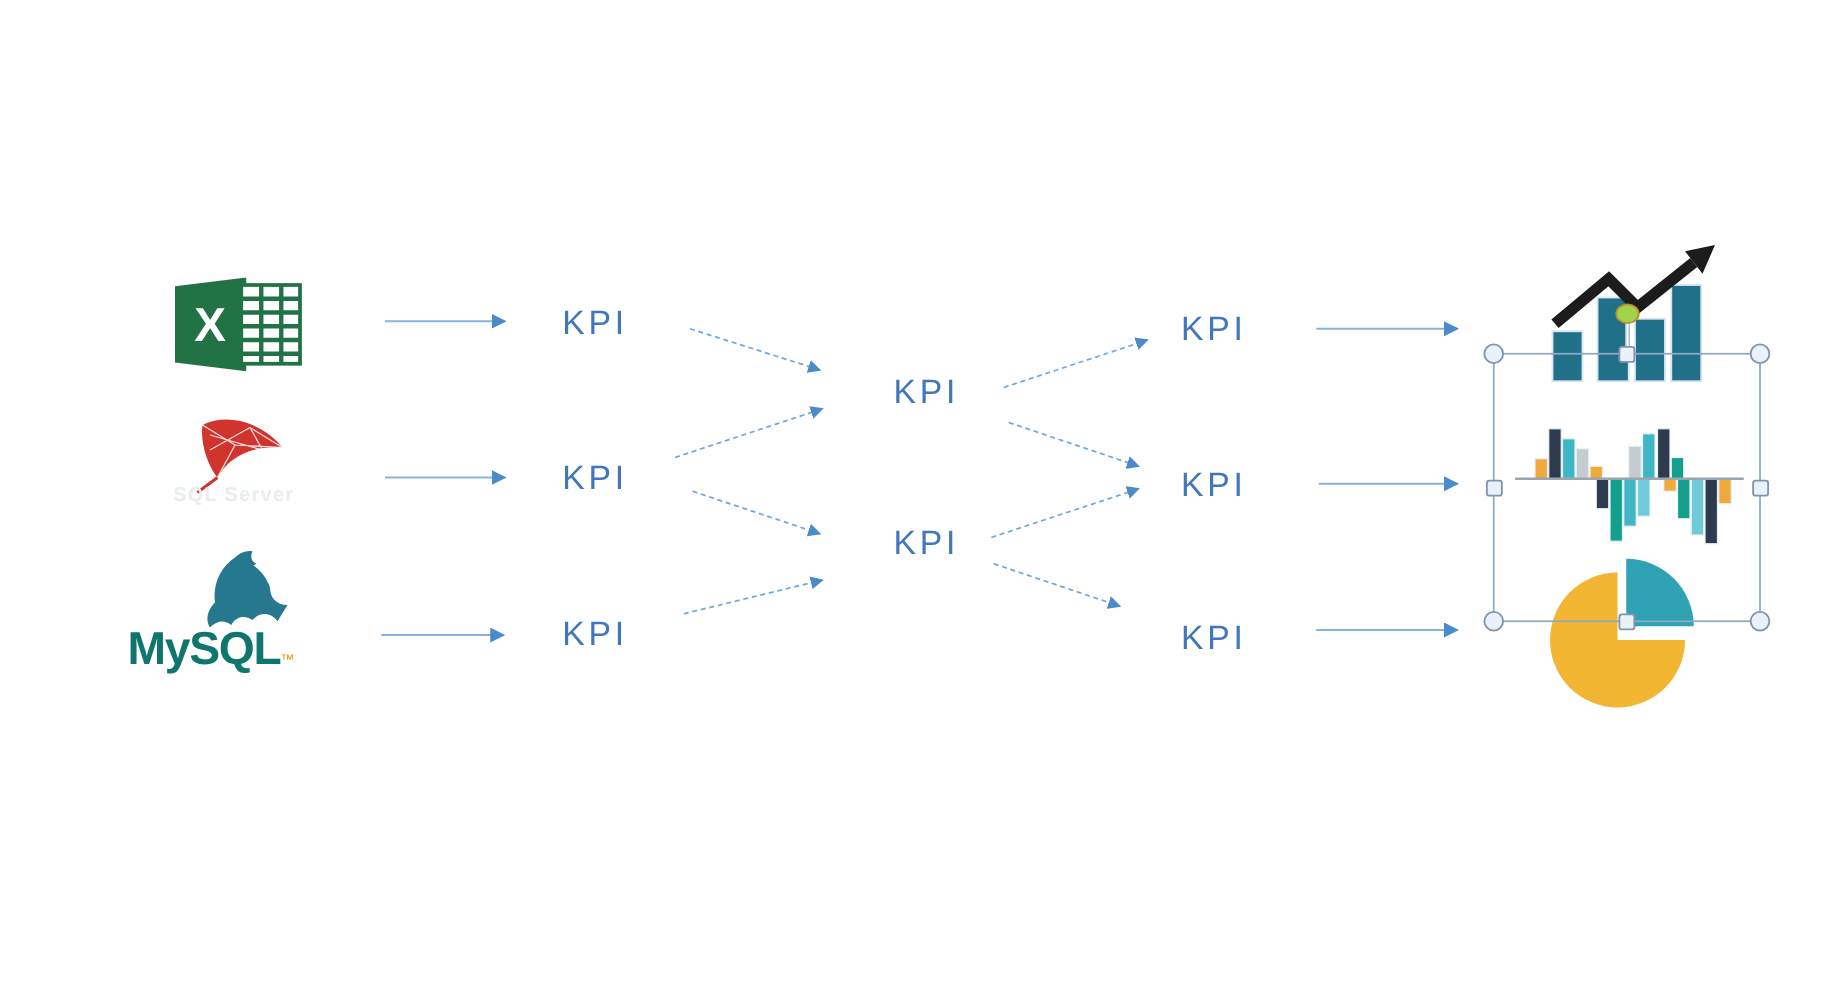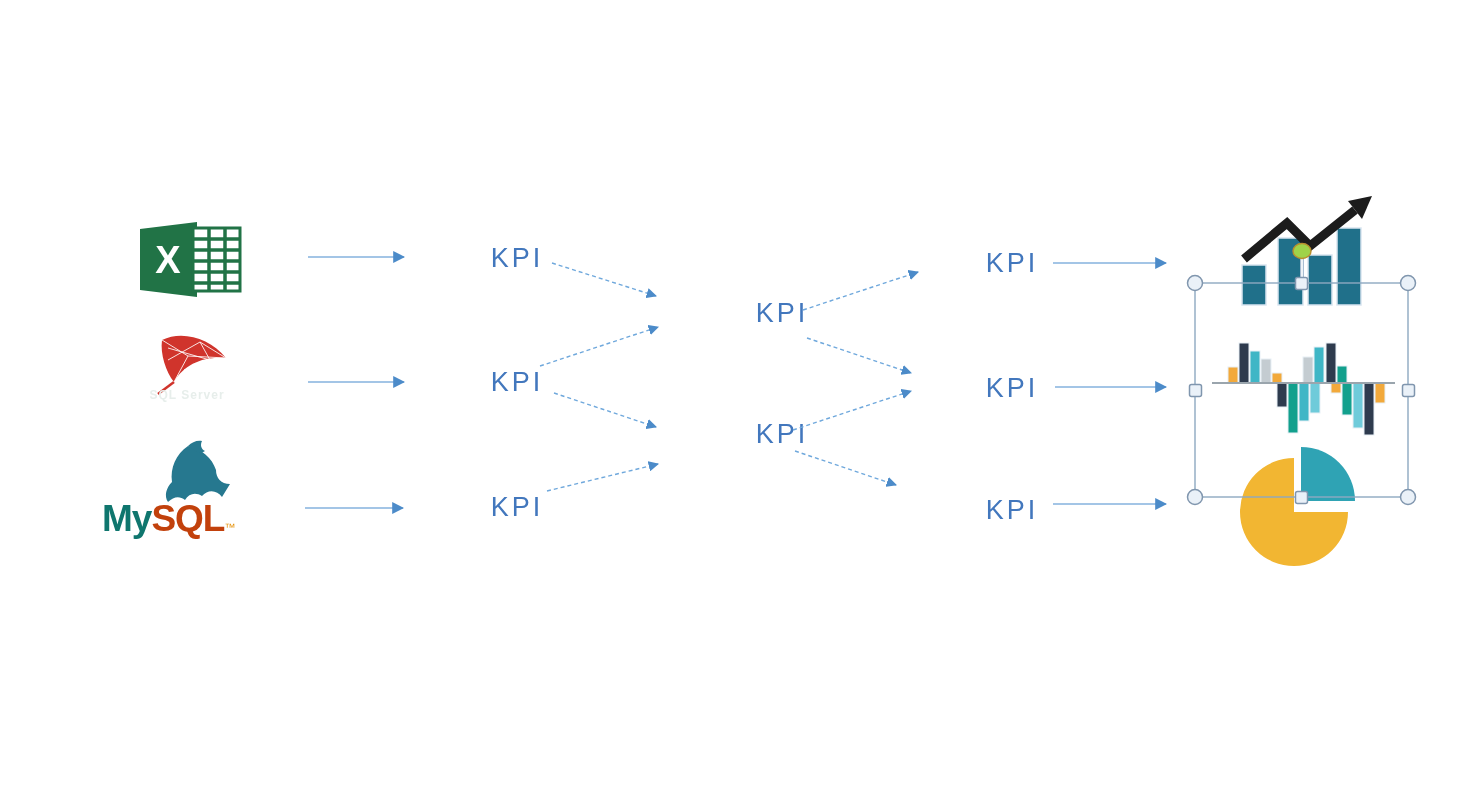--- a/index.html
+++ b/index.html
@@ -1,27 +1,27 @@
 <!DOCTYPE html>
 <html><head>
 <meta charset="utf-8">
 <style>
   html,body{margin:0;padding:0;background:#fff;}
   .canvas{position:relative;width:1474px;height:794px;background:#ffffff;overflow:hidden;
           font-family:"Liberation Sans",sans-serif;}
   .abs{position:absolute;}
   .kpi{position:absolute;width:64px;text-align:center;font-size:27px;line-height:30px;
-       letter-spacing:3px;color:#4277BD;font-weight:400;margin-left:41px;}
+       letter-spacing:3px;color:#4277BD;font-weight:400;}
   .mysql-text{position:absolute;left:102px;top:498px;font-weight:bold;font-size:37px;
               letter-spacing:-1px;white-space:nowrap;}
   .mysql-text .my{color:#0f766e;}
-  .mysql-text .sql{color:#c2410c;}
+  .mysql-text .sql{color:#0f766e;}
   .mysql-text .tm{color:#E48E00;font-size:11px;font-weight:normal;vertical-align:baseline;}
   .sql-faint{position:absolute;left:112px;top:388px;width:150px;text-align:center;
-             font-size:12px;font-weight:bold;color:#E7EEEB;letter-spacing:1px;}
+             font-size:16px;font-weight:bold;color:#E7EEEB;letter-spacing:1px;}
   svg{display:block;}
 </style>
 </head>
 <body>
 
 <div class="canvas">
 
   <svg class="abs" style="left:140px;top:222px;" width="105" height="75" viewBox="0 0 105 75">
     <polygon points="0,7 57,0 57,75 0,68" fill="#217346"></polygon>
     <rect x="53" y="6" width="47" height="63" fill="#ffffff" stroke="#217346" stroke-width="3"></rect>

